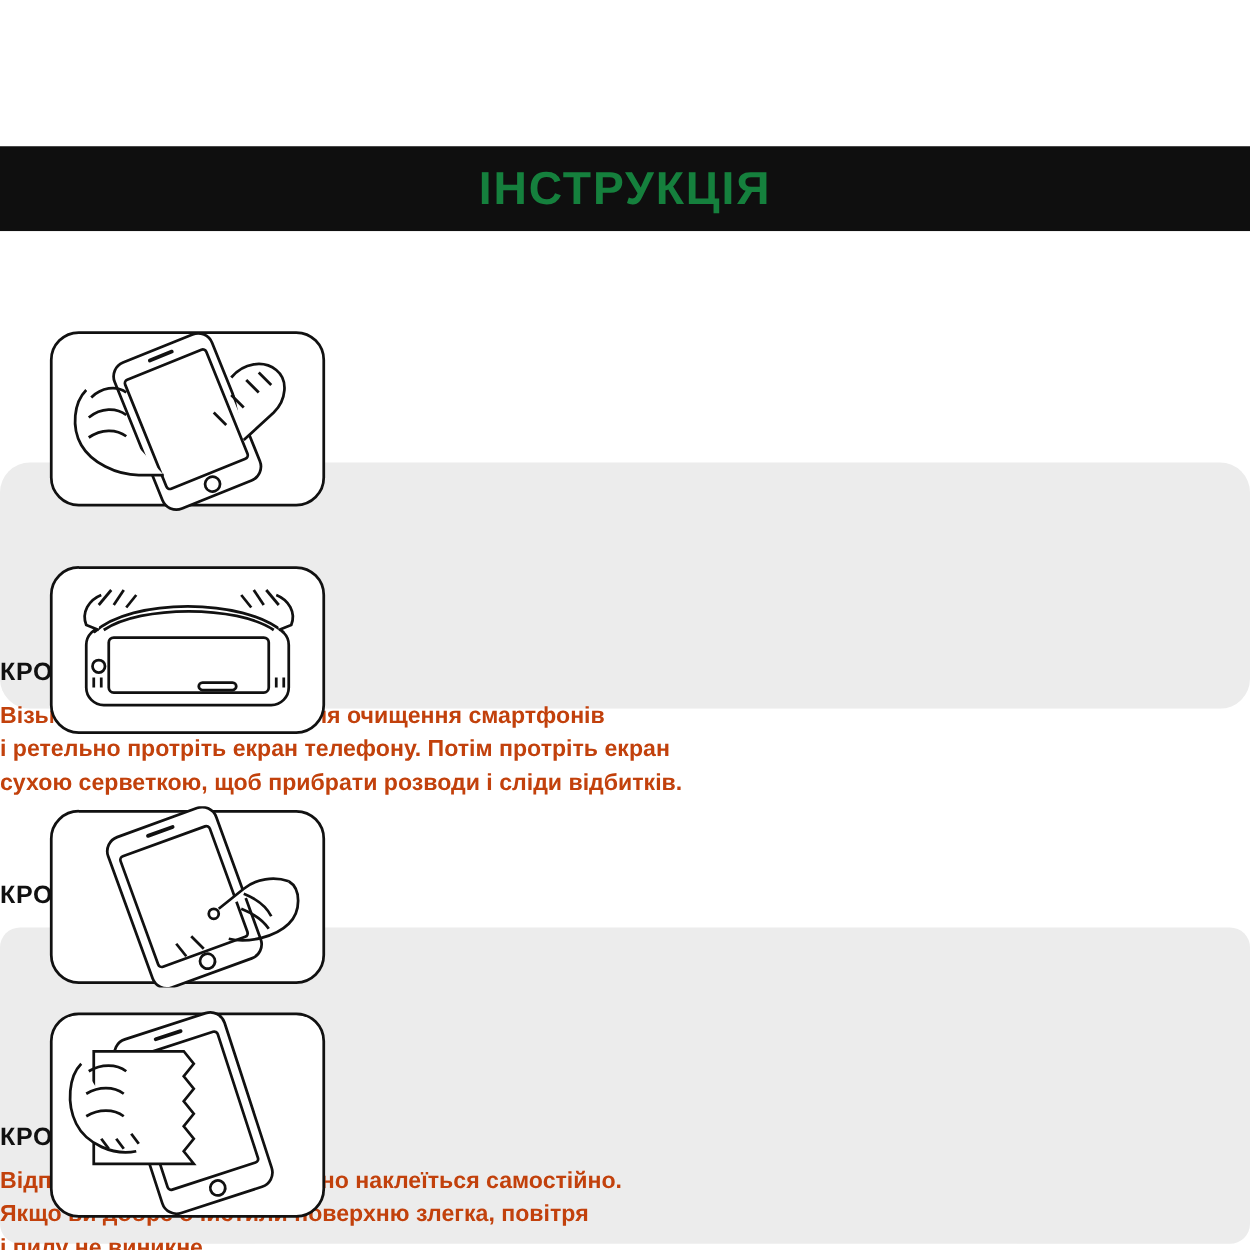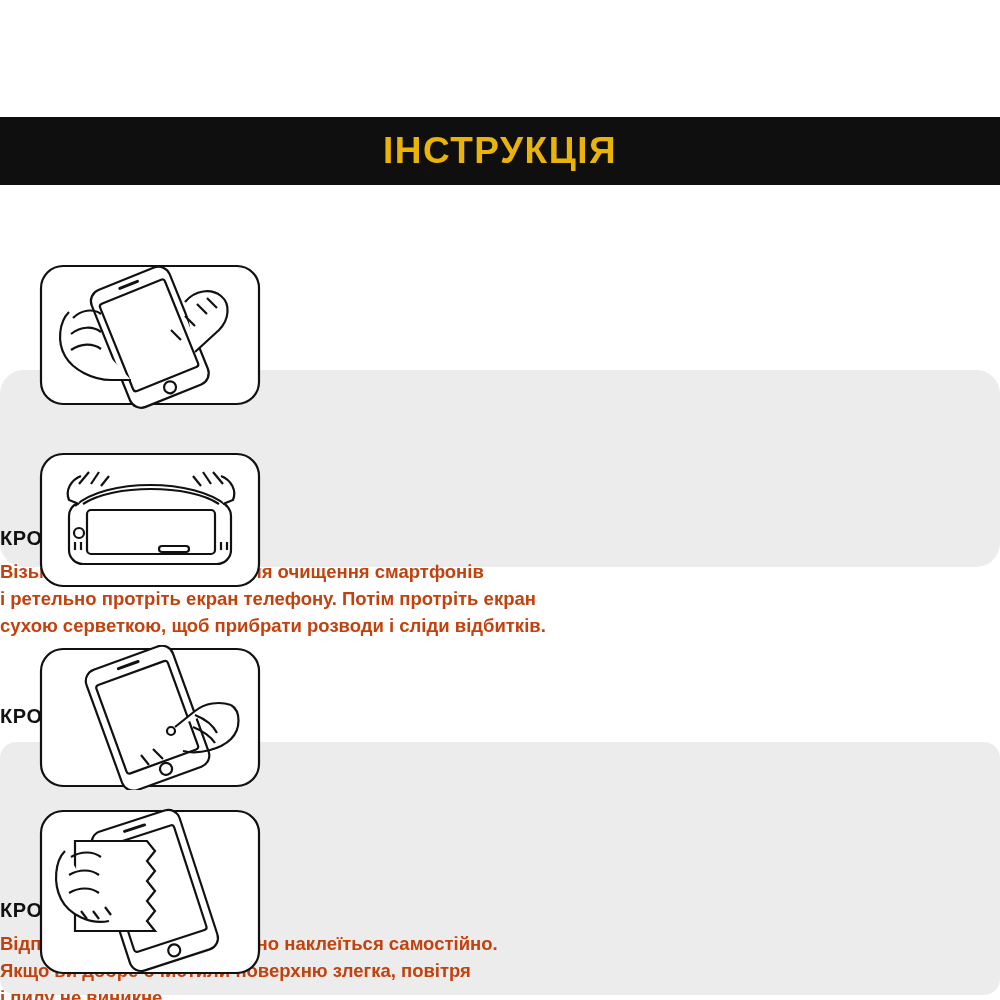--- a/index.html
+++ b/index.html
@@ -24,21 +24,21 @@
     top: 117px;
     left: 0;
     width: 1000px;
     height: 68px;
     background: #0f0f0f;
     display: flex;
     align-items: center;
     justify-content: center;
   }
   .header-title {
-    color: #eab308;
+    color: #15803d;
     font-size: 37px;
     font-weight: bold;
     letter-spacing: 1.5px;
   }
   .steps {
     position: absolute;
     top: 185px;
     left: 0;
     width: 1000px;
   }

